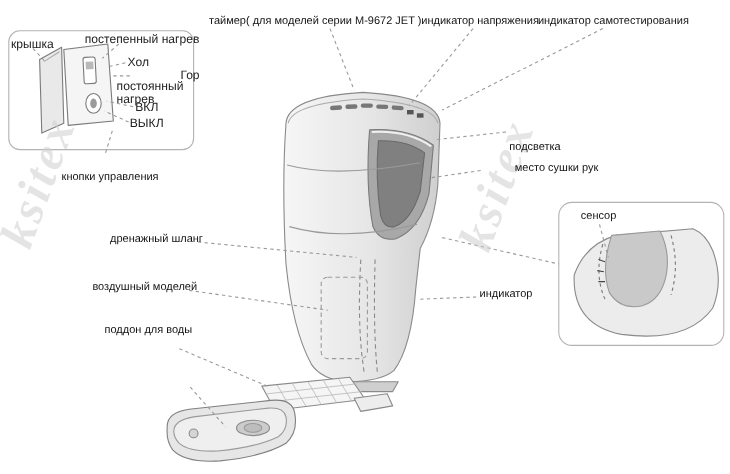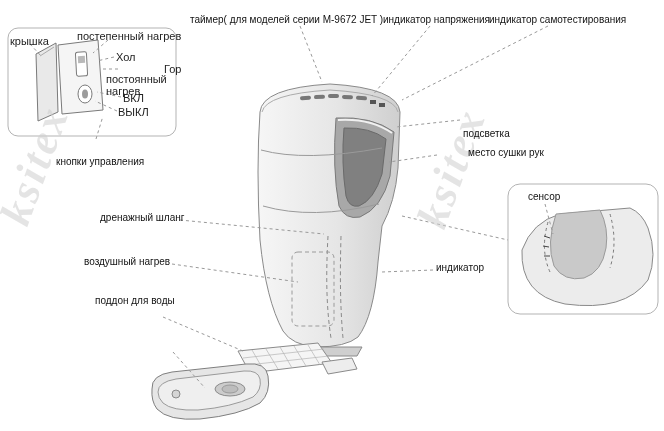--- a/index.html
+++ b/index.html
@@ -109,21 +109,21 @@
   </svg>
 
   <div class="lbl" style="left:190px;top:14px;">таймер( для моделей серии M-9672 JET )</div>
   <div class="lbl" style="left:489px;top:14px;">индикатор самотестирования</div>
   <div class="lbl" style="left:383px;top:14px;">индикатор напряжения</div>
   <div class="lbl" style="left:463px;top:128px;">подсветка</div>
   <div class="lbl" style="left:440px;top:147px;margin-left:28px;">место сушки рук</div>
   <div class="lbl" style="left:528px;top:191px;">сенсор</div>
   <div class="lbl" style="left:436px;top:262px;">индикатор</div>
   <div class="lbl" style="left:100px;top:212px;">дренажный шланг</div>
-  <div class="lbl" style="left:84px;top:256px;">воздушный нагрев</div>
+  <div class="lbl" style="left:84px;top:256px;">воздушный моделей</div>
   <div class="lbl" style="left:95px;top:295px;">поддон для воды</div>
   <div class="lbl" style="left:28px;top:156px;padding-left:28px;">кнопки управления</div>
 
   <div class="lbl sm" style="left:10px;top:35px;">крышка</div>
   <div class="lbl sm" style="left:77px;top:30px;">постепенный нагрев</div>
   <div class="lbl sm" style="left:116px;top:51px;">Хол</div>
   <div class="lbl sm" style="left:120px;top:63px;margin-left:44px;">Гор</div>
   <div class="lbl sm wrap" style="left:106px;top:73px;">постоянный нагрев</div>
   <div class="lbl sm" style="left:123px;top:92px;">ВКЛ</div>
   <div class="lbl sm" style="left:118px;top:106px;">ВЫКЛ</div>

